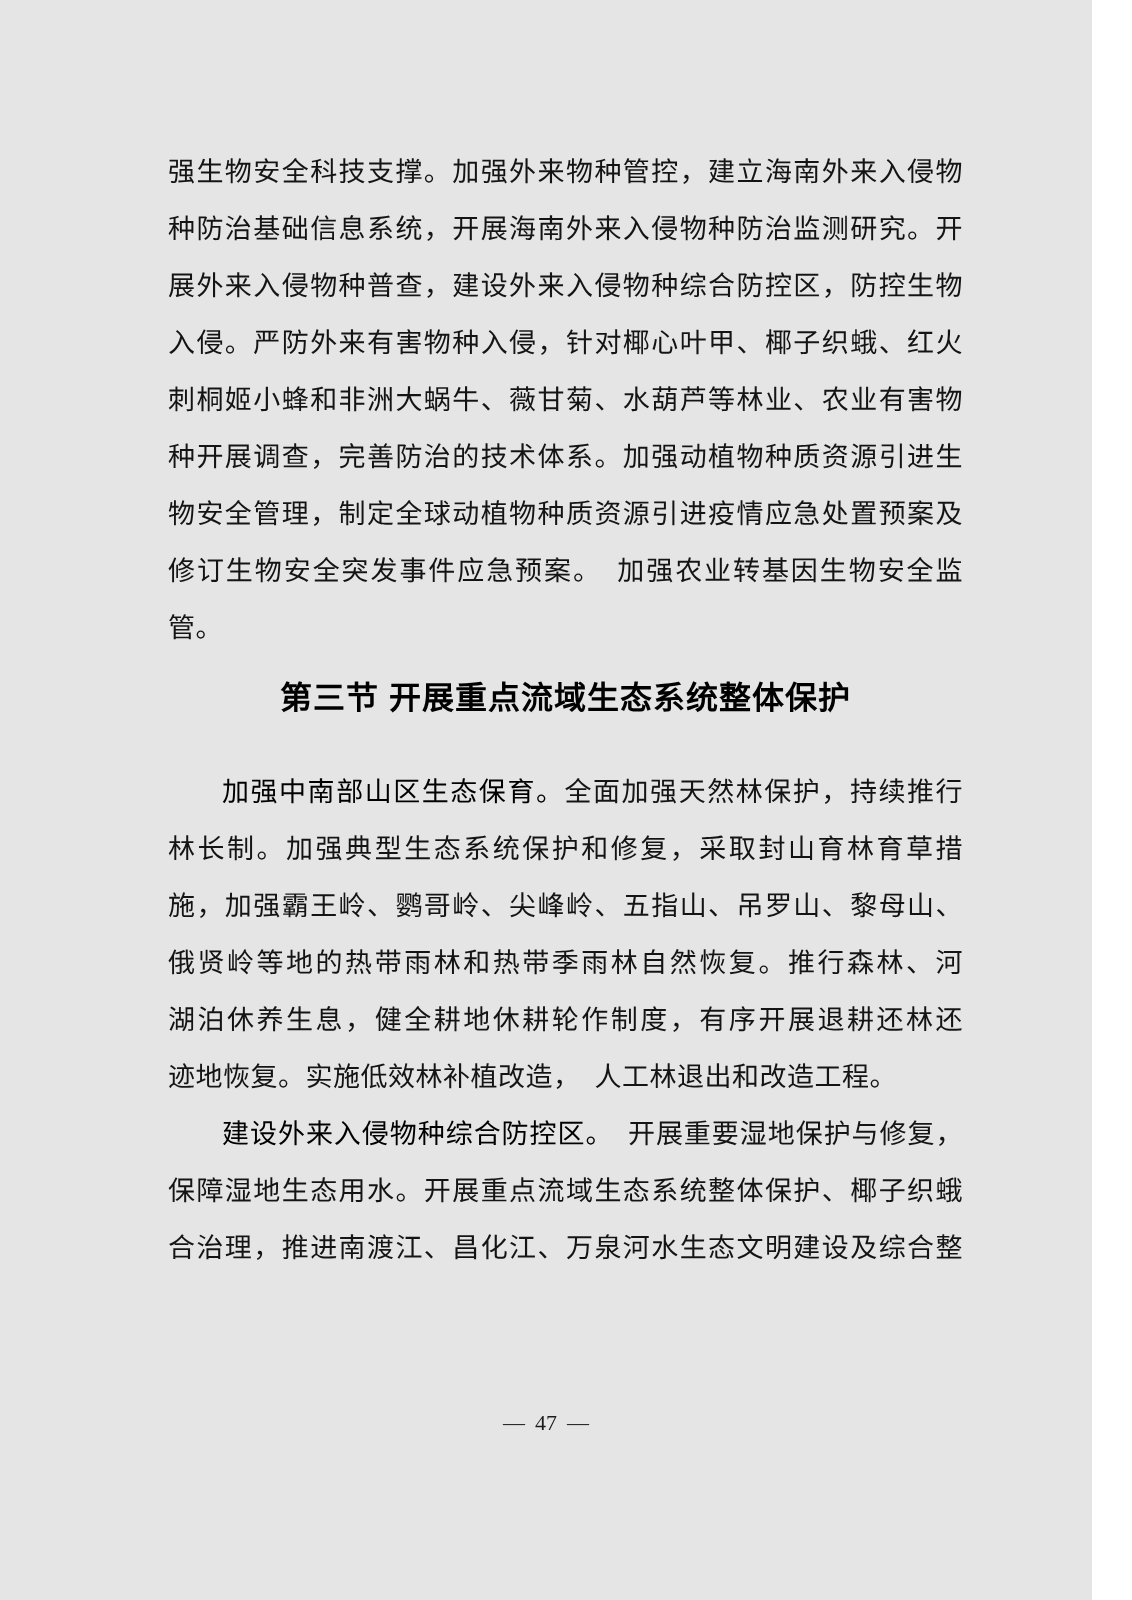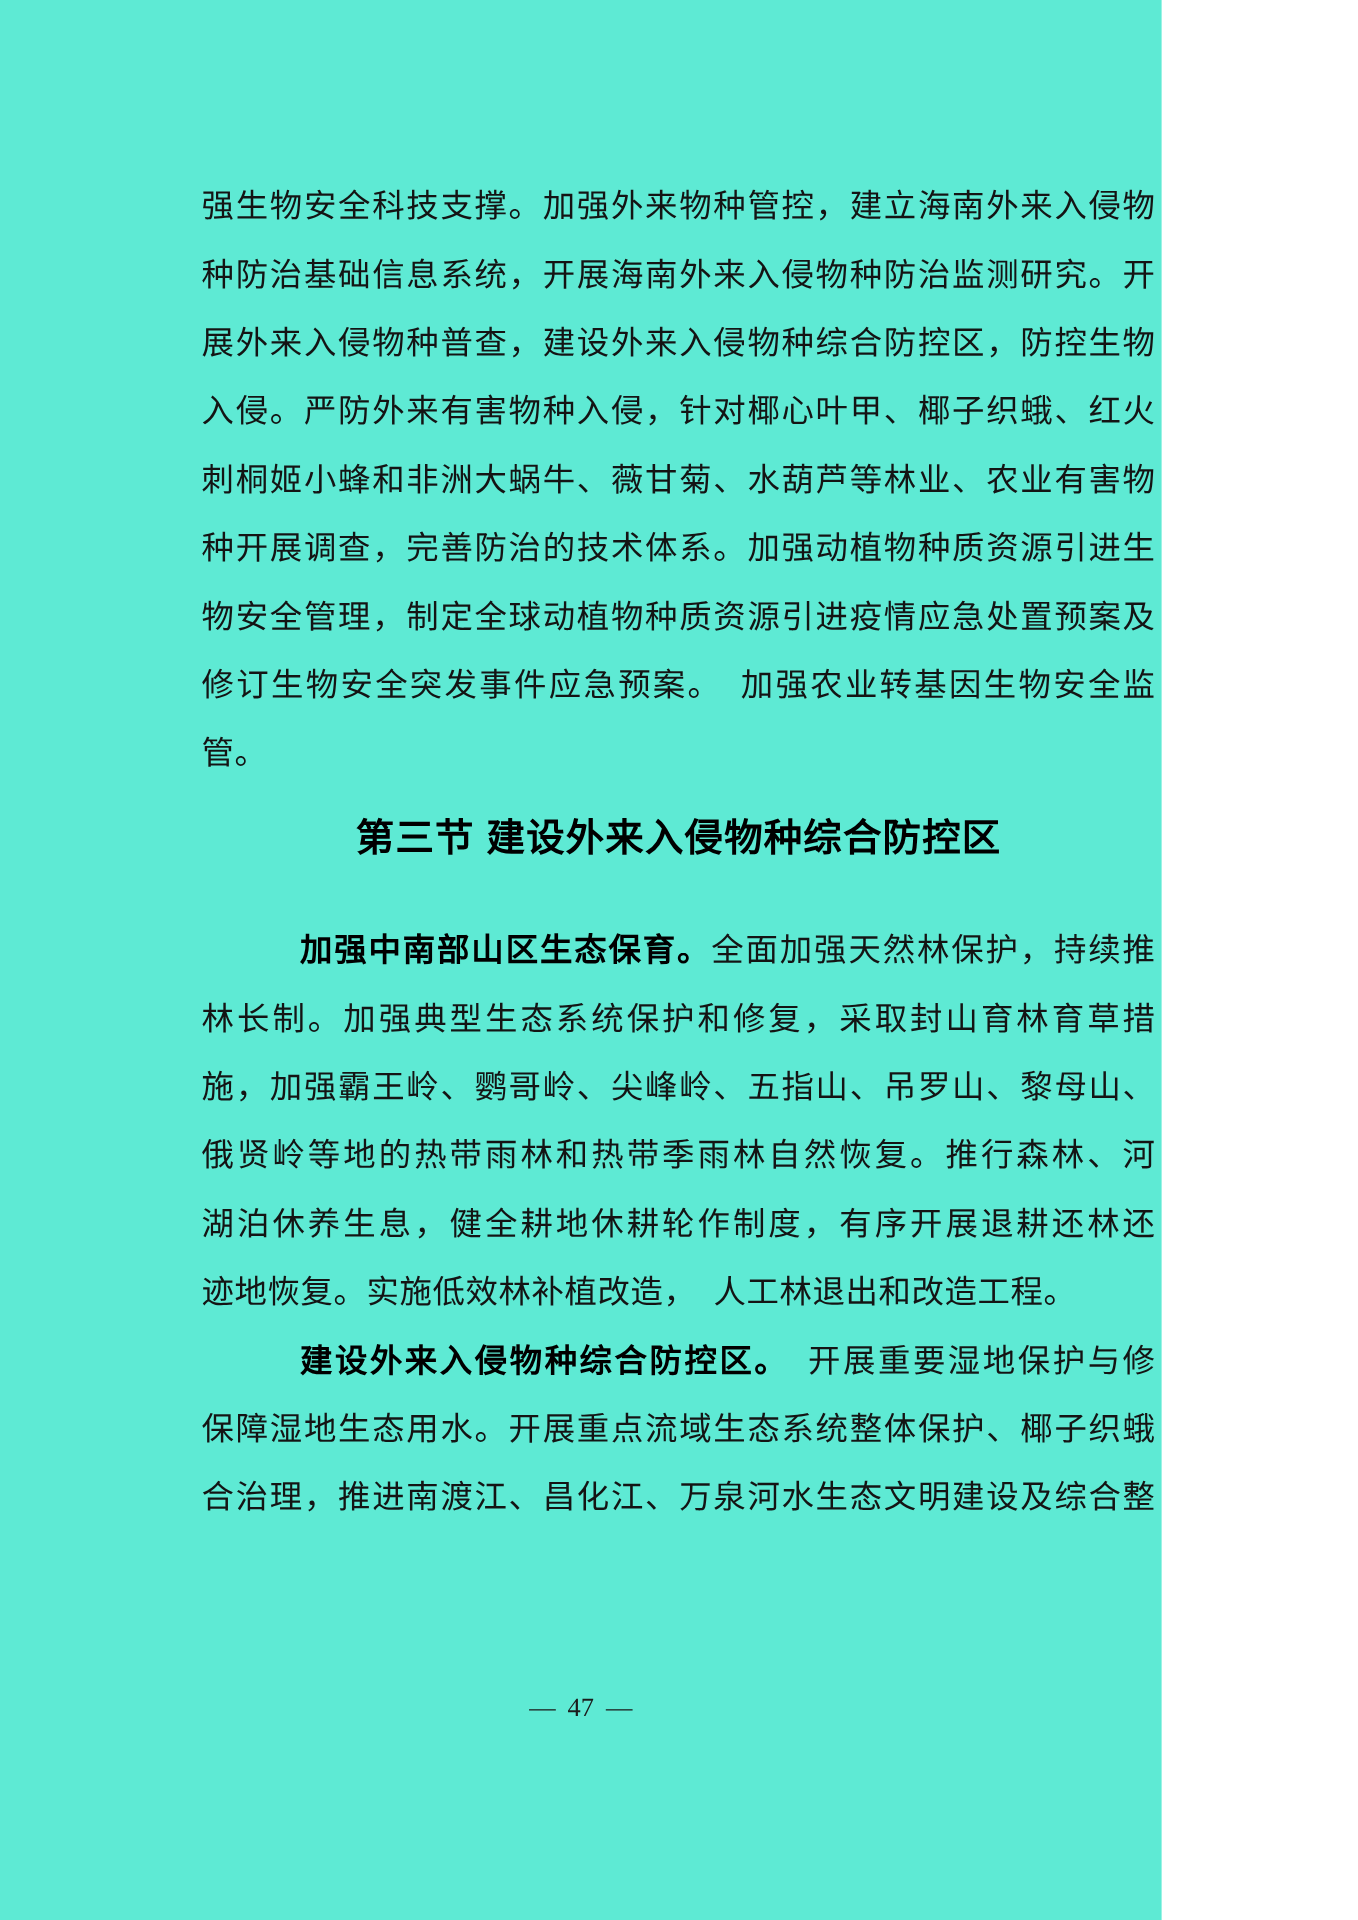--- a/index.html
+++ b/index.html
@@ -1,20 +1,20 @@
 <!DOCTYPE html>
 <html lang="zh-CN"><head>
 <meta charset="utf-8">
 <style>
   html, body { margin: 0; padding: 0; background: #ffffff; }
   .page {
     position: relative;
-    width: 968px;
+    width: 1092px;
     height: 1600px;
-    background: #5eead4;
+    background: #e5e5e5;
     font-family: "Liberation Serif", serif;
     color: #141414;
     overflow: hidden;
   }
   .content {
     position: absolute;
     left: 168px;
     top: 144px;
     width: 795px;
   }
@@ -29,23 +29,22 @@
     text-justify: inter-character;
     overflow: hidden;
   }
   .line.last {
     text-align: left;
     text-align-last: left;
   }
   .line.indent { text-indent: 54px; }
   .lead {
     font-family: "Liberation Sans", sans-serif;
-    font-weight: 700;
+    font-weight: 400;
     color: #000000;
-    margin-left: 28px;
   }
   .heading {
     margin: 13px 0 37px 0;
     height: 57px;
     line-height: 57px;
     text-align: center;
     font-family: "Liberation Sans", sans-serif;
     font-weight: 700;
     font-size: 32px;
     letter-spacing: 1px;
@@ -74,21 +73,21 @@
       <div class="line">种防治基础信息系统，开展海南外来入侵物种防治监测研究。开</div>
       <div class="line">展外来入侵物种普查，建设外来入侵物种综合防控区，防控生物</div>
       <div class="line">入侵。严防外来有害物种入侵，针对椰心叶甲、椰子织蛾、红火</div>
       <div class="line">刺桐姬小蜂和非洲大蜗牛、薇甘菊、水葫芦等林业、农业有害物</div>
       <div class="line">种开展调查，完善防治的技术体系。加强动植物种质资源引进生</div>
       <div class="line">物安全管理，制定全球动植物种质资源引进疫情应急处置预案及</div>
       <div class="line">修订生物安全突发事件应急预案。　加强农业转基因生物安全监</div>
       <div class="line last">管。</div>
     </div>
 
-    <h2 class="heading">第三节 建设外来入侵物种综合防控区</h2>
+    <h2 class="heading">第三节 开展重点流域生态系统整体保护</h2>
 
     <div class="para">
       <div class="line indent"><span class="lead">加强中南部山区生态保育。</span><span>全面加强天然林保护，持续推行</span></div>
       <div class="line">林长制。加强典型生态系统保护和修复，采取封山育林育草措</div>
       <div class="line">施，加强霸王岭、鹦哥岭、尖峰岭、五指山、吊罗山、黎母山、</div>
       <div class="line">俄贤岭等地的热带雨林和热带季雨林自然恢复。推行森林、河流、</div>
       <div class="line">湖泊休养生息，健全耕地休耕轮作制度，有序开展退耕还林还草、</div>
       <div class="line last">迹地恢复。实施低效林补植改造，　人工林退出和改造工程。</div>
     </div>
 

